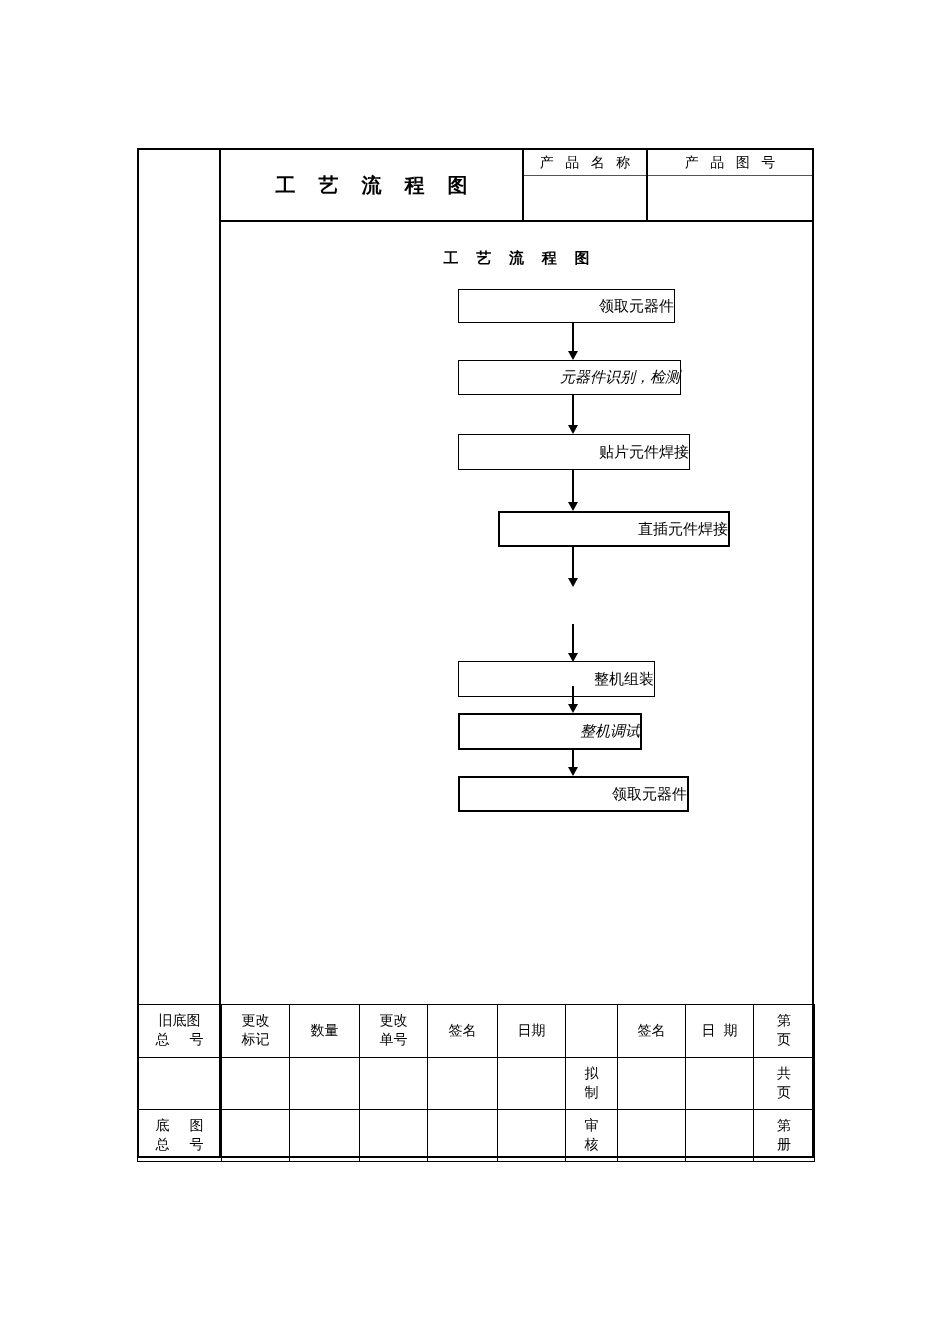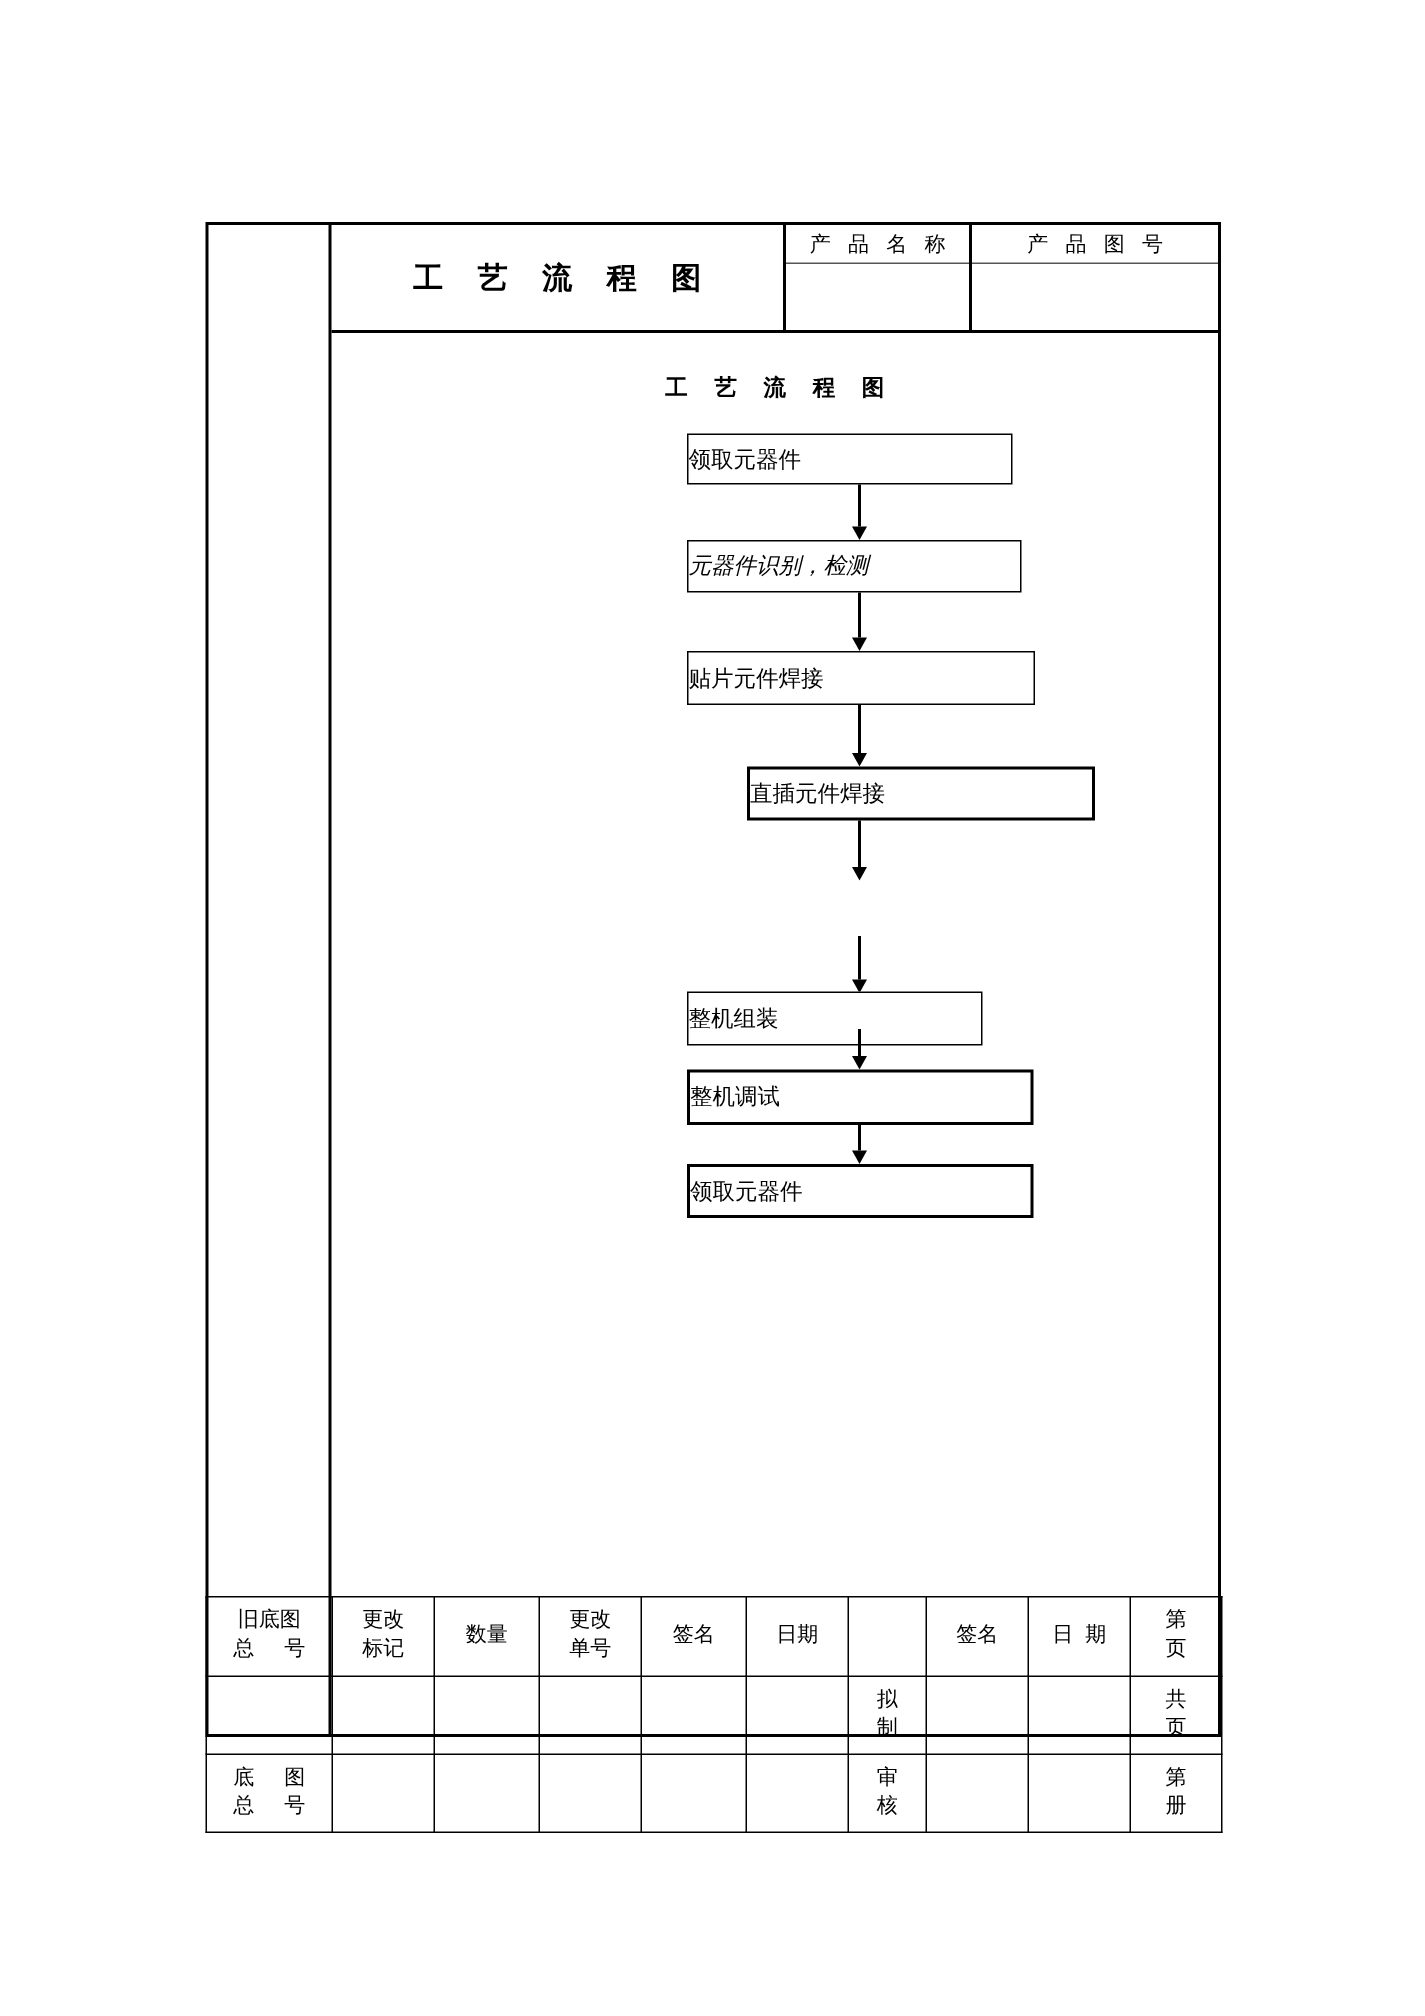--- a/index.html
+++ b/index.html
@@ -123,21 +123,21 @@
     width: 595px;
     height: 690px;
   }
   .flow-box {
     position: absolute;
     box-sizing: border-box;
     border: 1px solid #000;
     background: #ffffff;
     display: flex;
     align-items: center;
-    justify-content: flex-start;
+    justify-content: flex-end;
     font-size: 15px;
     white-space: nowrap;
   }
   .flow-box.thick {
     border-width: 2px;
   }
   .arrow {
     position: absolute;
     width: 11px;
   }
@@ -156,21 +156,21 @@
     height: 0;
     border-left: 5.5px solid transparent;
     border-right: 5.5px solid transparent;
     border-top: 9px solid #000;
   }
 
   
   #bottom-table {
     position: absolute;
     left: 137px;
-    top: 1064px;
+    top: 1004px;
     width: 677px;
     height: 154px;
     border-collapse: collapse;
     table-layout: fixed;
   }
   #bottom-table td {
     border: 1px solid #000;
     font-size: 14px;
     text-align: center;
     vertical-align: middle;
@@ -266,21 +266,21 @@
       </div>
 
       <div class="flow-box" style="left:237px; top:428px; width:197px; height:36px;margin-top:11px;">
         <span>整机组装</span>
       </div>
       <div class="arrow" style="left:347px; top:464px; height:27px;">
         <div class="shaft" style="height:18px;"></div>
           <div class="head"></div>
       </div>
 
-      <div class="flow-box thick" style="left:237px; top:491px; width:231px; height:37px;">
+      <div class="flow-box thick" style="left:237px; top:491px; width:184px; height:37px;font-style:italic;">
         <span>整机调试</span>
       </div>
       <div class="arrow" style="left:347px; top:528px; height:26px;">
         <div class="shaft" style="height:17px;"></div>
           <div class="head"></div>
       </div>
 
       <div class="flow-box thick" style="left:237px; top:554px; width:231px; height:36px;">
         <span>领取元器件</span>
       </div>

